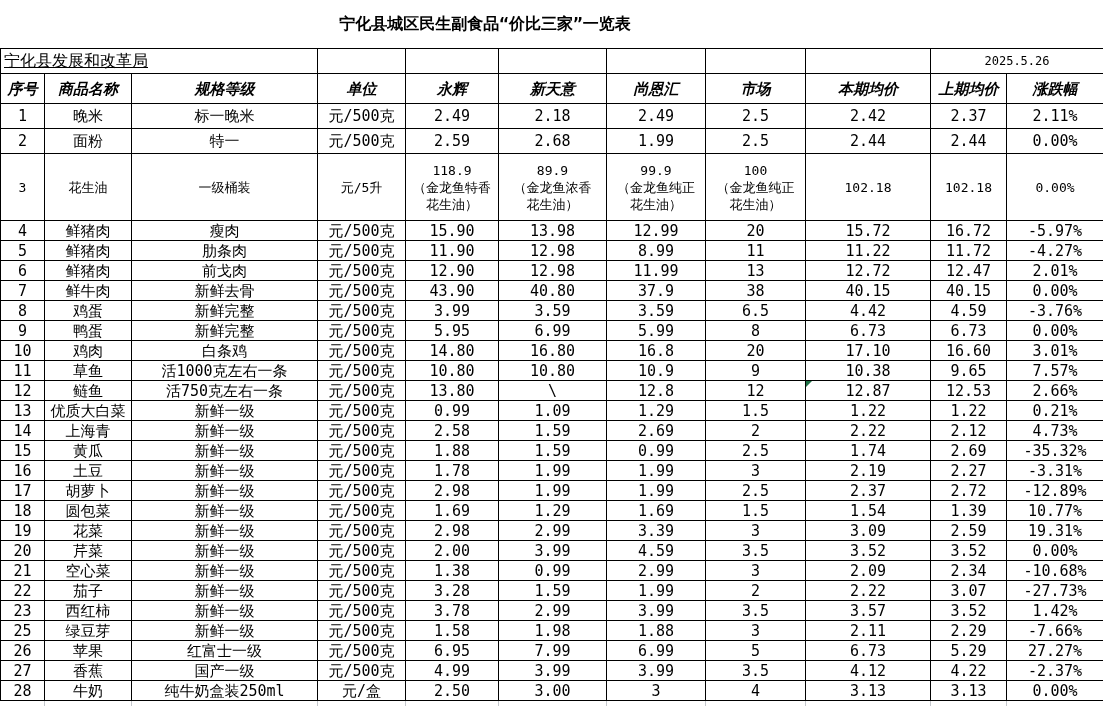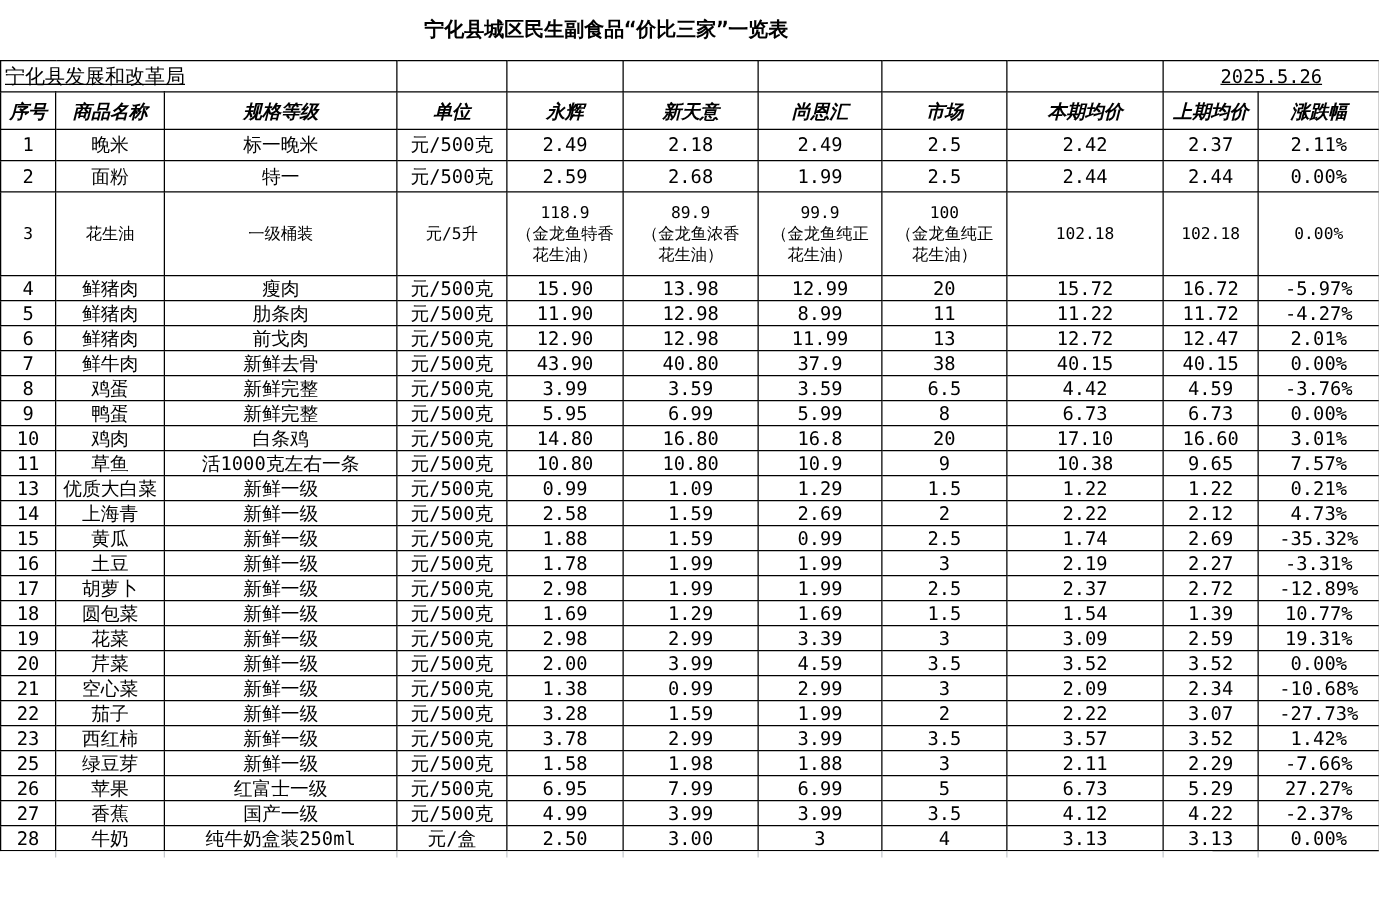--- a/index.html
+++ b/index.html
@@ -44,21 +44,21 @@
 
   
   tr.info-row { height: 25px; }
   tr.info-row td.agency {
     text-align: left;
     font-size: 16px;
     padding-left: 3px;
     white-space: nowrap;
     text-decoration: underline;
   }
-  tr.info-row td.date-cell { font-size: 15px; text-decoration: underline; }
+  tr.info-row td.date-cell { font-size: 12px; }
 
   
   tr.header-row { height: 30px; }
   tr.header-row th {
     font-weight: bold;
     font-size: 15px;
     white-space: nowrap;
     font-style: italic;
   }
 
@@ -282,20 +282,33 @@
           <td>元/500克</td>
           <td>10.80</td>
           <td>10.80</td>
           <td>10.9</td>
           <td>9</td>
           <td>10.38</td>
           <td>9.65</td>
           <td>7.57%</td>
         </tr>
         <tr class="h20">
+          <td>12</td>
+          <td>鲢鱼</td>
+          <td>活750克左右一条</td>
+          <td>元/500克</td>
+          <td>13.80</td>
+          <td>\</td>
+          <td>12.8</td>
+          <td>12</td>
+          <td class="rel">12.87<span class="err-tri" style="background: rgb(30, 113, 69);"></span></td>
+          <td>12.53</td>
+          <td>2.66%</td>
+        </tr>
+        <tr class="h20">
           <td>13</td>
           <td>优质大白菜</td>
           <td>新鲜一级</td>
           <td>元/500克</td>
           <td>0.99</td>
           <td>1.09</td>
           <td>1.29</td>
           <td>1.5</td>
           <td>1.22</td>
           <td>1.22</td>

